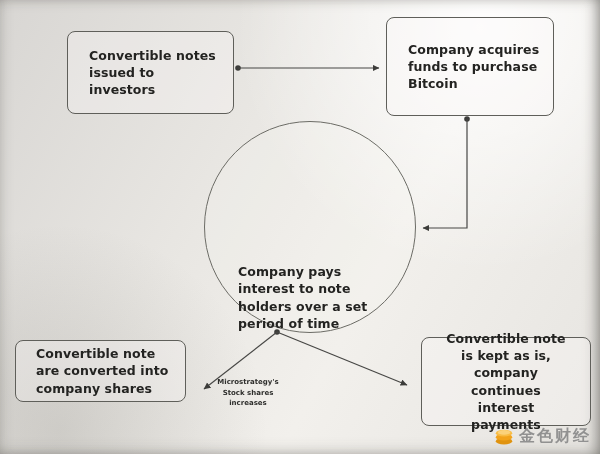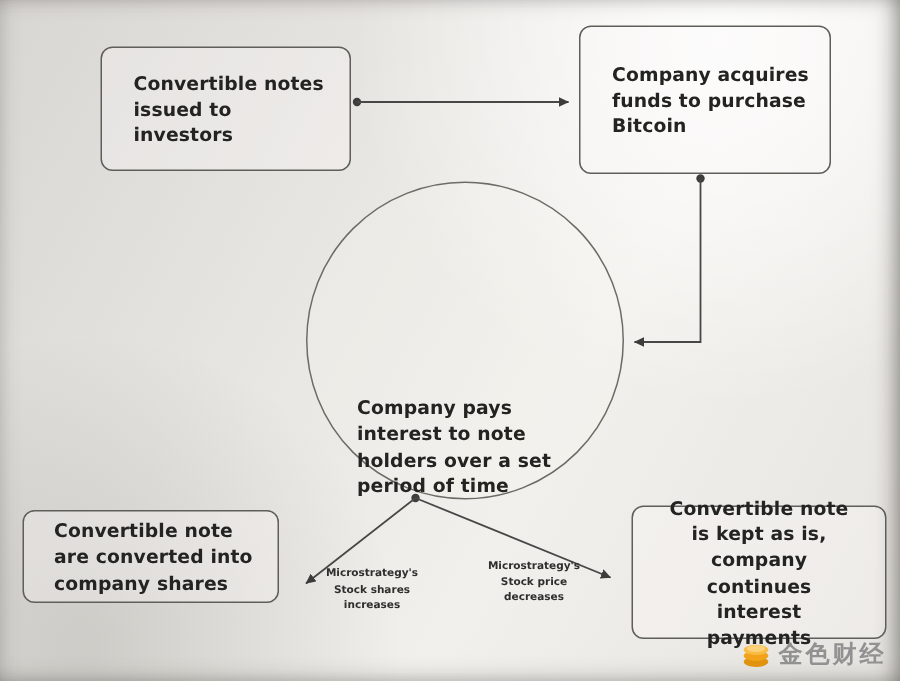--- a/index.html
+++ b/index.html
@@ -93,21 +93,20 @@
   <div class="node box-bl">
     <div class="node-text">Convertible note are converted into company shares</div>
   </div>
 
   <div class="node box-br">
     <div class="node-text">Convertible note is kept as is, company continues interest payments</div>
   </div>
 
   <div class="edge-label lbl-left">Microstrategy's Stock shares increases</div>
 
-  <div class="edge-label lbl-right">Microstrategy's Stock price decreases</div>
 
   <div class="watermark">
     <svg width="20" height="20" viewBox="0 0 20 20">
       <ellipse cx="10" cy="14.2" rx="8.2" ry="3.4" fill="#e0930f"></ellipse>
       <ellipse cx="10" cy="10.2" rx="8.2" ry="3.4" fill="#f2a31b"></ellipse>
       <ellipse cx="10" cy="6.2" rx="8.2" ry="3.4" fill="#f8bc45"></ellipse>
       <ellipse cx="10" cy="5.4" rx="6.2" ry="2.3" fill="#fbd27a"></ellipse>
     </svg>
     <span class="wm-text">金色财经</span>
   </div>

